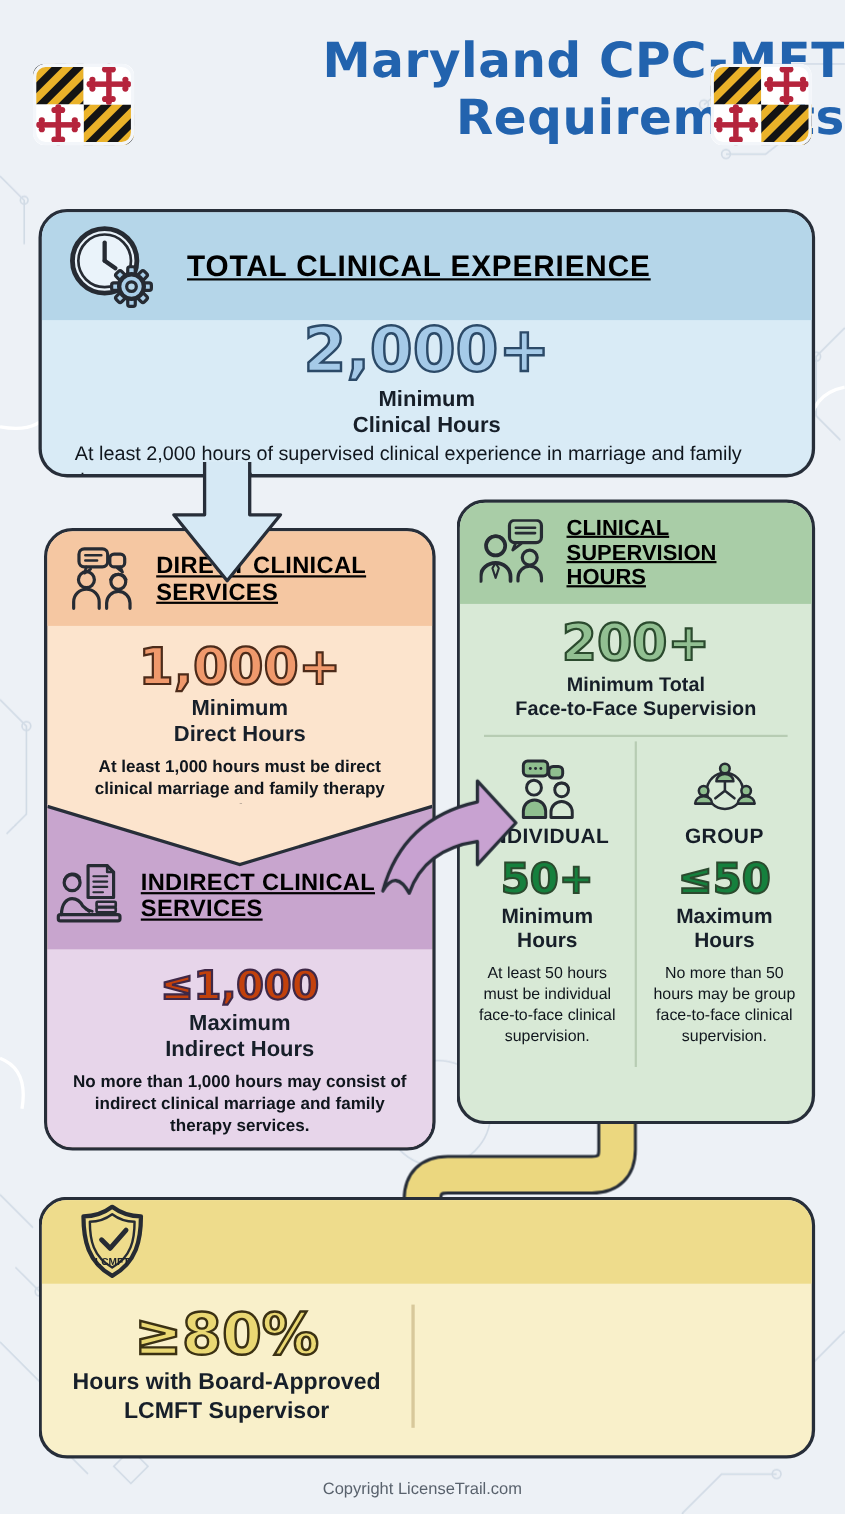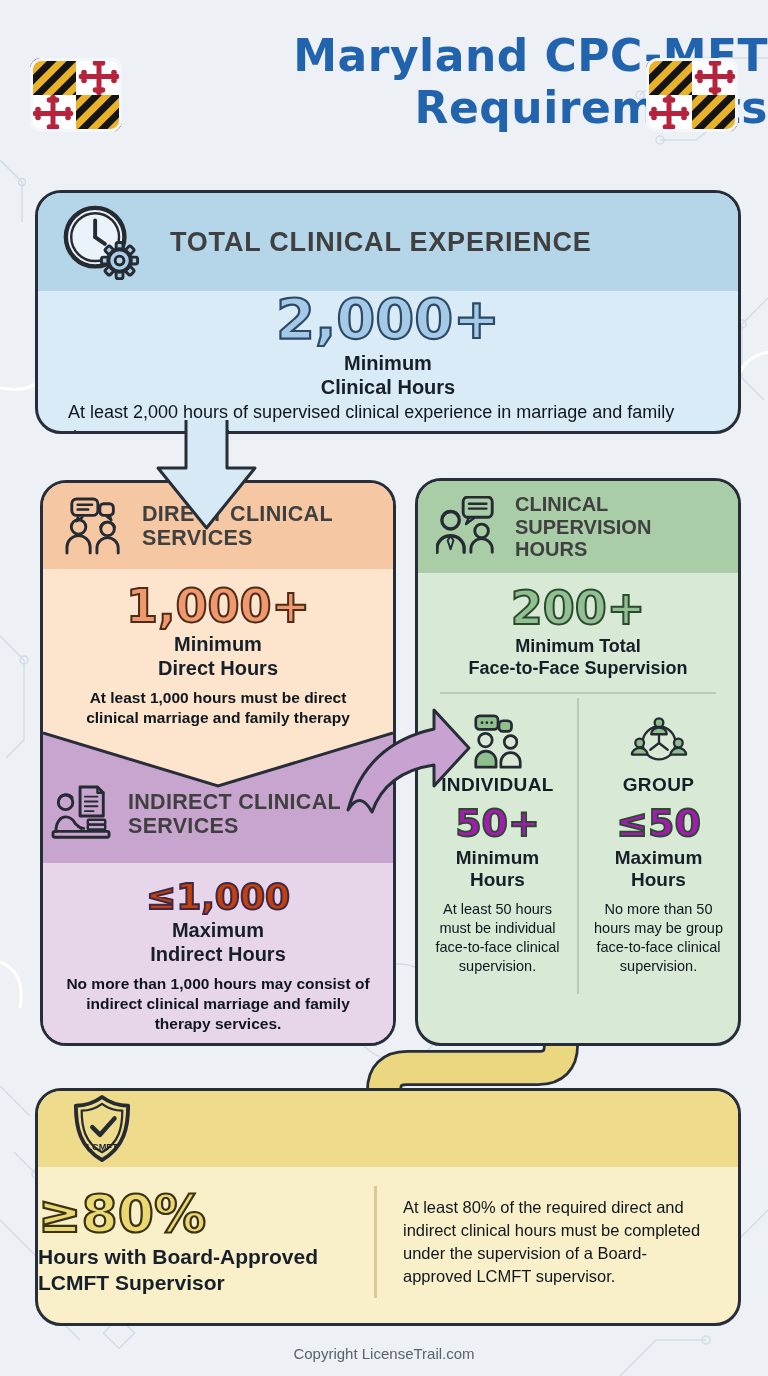--- a/index.html
+++ b/index.html
@@ -17,21 +17,21 @@
   
   .main-title{position:absolute;top:30px;left:0;right:0;text-align:right;
     font-family:"DejaVu Sans",sans-serif;font-weight:700;font-size:44px;line-height:1.18;
     color:#2263ae;letter-spacing:.5px;}
   .flag{position:absolute;top:58px;}
   .flag.left{left:30px;} .flag.right{left:646px;}
 
   
   .card{position:absolute;border:3px solid #272e39;border-radius:26px;overflow:hidden;}
   .hdr{display:flex;align-items:center;}
-  .hdr-title{font-weight:800;color:#404040;}
+  .hdr-title{font-weight:800;color:#000000;text-decoration:underline;}
   .stat{font-family:"DejaVu Sans",sans-serif;font-weight:700;line-height:1;}
   .stat-label{font-weight:800;color:#171f29;}
   .para{color:#10161d;}
 
   
   .card-blue{left:35px;top:190px;width:700px;height:238px;background:#d9ebf6;}
   .card-blue .hdr{height:98px;background:#b5d6e9;padding-left:22px;gap:28px;}
   .card-blue .hdr-title{font-size:27px;letter-spacing:.8px;}
   .card-blue .bod{height:140px;display:flex;align-items:center;flex-direction:column;}
   .card-blue .statbox{width:272px;text-align:center;}
@@ -47,41 +47,41 @@
   .orange-bod{text-align:center;padding-top:14px;}
   .stat-orange{font-size:46px;color:#f0996c;-webkit-text-stroke:2px #4c2b1a;}
   .orange-bod .stat-label,.purple-bod .stat-label{font-size:20px;line-height:1.18;margin-top:4px;}
   .orange-bod .para,.purple-bod .para{font-size:15.5px;line-height:1.3;margin-top:8px;padding:0 22px;font-weight:bold;}
   .purple-zone{position:absolute;left:0;top:248px;right:0;bottom:0;background:#c8a5ce;}
   .purple-hdr{display:flex;align-items:center;padding-left:8px;gap:15px;margin-top:-4px;}
   .purple-bod{position:absolute;left:0;top:132px;right:0;bottom:0;background:#e7d5ea;text-align:center;padding-top:16px;}
   .stat-purple{font-size:36px;color:#c2410c;-webkit-text-stroke:2px #3f2847;}
 
   
-  .card-green{left:415px;top:478px;width:320px;height:562px;background:#d8e9d6;text-align:center;}
+  .card-green{left:415px;top:454px;width:320px;height:562px;background:#d8e9d6;text-align:center;}
   .green-hdr{height:92px;background:#a9cda7;padding-left:18px;gap:15px;text-align:left;}
   .green-hdr .hdr-title{font-size:20px;line-height:1.12;}
   .stat-green-big{font-size:46px;color:#92c092;-webkit-text-stroke:2px #2b4a2e;margin-top:12px;}
   .green-mainlabel{font-size:18px;font-weight:800;line-height:1.2;margin-top:5px;}
   .green-hr{margin:13px 22px 0;border:none;border-top:2px solid #b7ccb3;}
   .green-cols{display:flex;align-items:stretch;margin-top:4px;height:296px;}
   .gcol{flex:1;padding:8px 8px 0;}
   .gcol + .gcol{border-left:2px solid #b7ccb3;}
   .gcol-label{font-size:19px;font-weight:800;letter-spacing:.4px;margin-top:4px;}
-  .stat-green-sm{font-size:38px;color:#a21caf;-webkit-text-stroke:1.8px #2b4a2e;margin-top:8px;}
+  .stat-green-sm{font-size:38px;color:#15803d;-webkit-text-stroke:1.8px #2b4a2e;margin-top:8px;}
   .gcol .stat-label{font-size:19px;line-height:1.15;margin-top:5px;}
   .gcol .para{font-size:14.5px;line-height:1.32;margin-top:9px;}
   .gcol-icon{height:64px;display:flex;justify-content:center;align-items:flex-end;}
 
   
   .card-yellow{left:35px;top:1088px;width:700px;height:232px;background:#f9f0ca;}
   .yellow-hdr{height:76px;background:#eedc8c;padding-left:34px;gap:24px;}
   .yellow-hdr .hdr-title{font-size:23px;letter-spacing:.2px;}
   .yellow-bod{height:150px;display:flex;align-items:center;}
-  .yellow-bod .statbox{width:336px;text-align:left;}
+  .yellow-bod .statbox{width:336px;text-align:center;}
   .stat-yellow{font-size:52px;color:#ead873;-webkit-text-stroke:2.2px #3b3113;}
   .yellow-bod .stat-label{font-size:21px;line-height:1.22;margin-top:4px;}
   .vdiv-yellow{width:3px;height:112px;background:#d8c89b;}
   .yellow-bod .para{flex:1;padding:0 28px 0 26px;font-size:16.5px;line-height:1.38;}
 
   .footer{position:absolute;top:1345px;left:0;right:0;text-align:center;
     font-size:15px;color:#59626d;}
 </style>
 </head>
 <body>
@@ -403,21 +403,20 @@
       <text x="31" y="57" text-anchor="middle" font-size="9.5" font-weight="bold" font-family="Liberation Sans, sans-serif" fill="#1d232b">LCMFT</text>
     </svg>
   </div>
   <div class="yellow-bod">
     <div class="statbox">
       <div class="stat stat-yellow">≥80%</div>
       <div class="stat-label pre">Hours with Board-Approved
 LCMFT Supervisor</div>
     </div>
     <div class="vdiv-yellow"></div>
-    <div class="para">At least 80% of the required direct and indirect clinical hours must be completed under the supervision of a Board-approved LCMFT supervisor.</div>
   </div>
 </div>
 
 <svg class="blue-arrow-svg" width="113" height="114" viewBox="0 0 113 114">
   <path d="M36,0 V48 H8 L56.5,108 L105,48 H77 V0" fill="#d6e9f5" stroke="#272e39" stroke-width="3" stroke-linejoin="round"></path>
 </svg>
 
 <svg class="purple-arrow-svg" width="136" height="122" viewBox="0 0 136 122">
   <path d="M10,112 Q28,46 96,31 L96,12 L131,50 L96,88 L96,67 Q48,74 34,114 Q22,92 10,112 Z" fill="#c8a2d1" stroke="#272e39" stroke-width="3" stroke-linejoin="round"></path>
 </svg>

